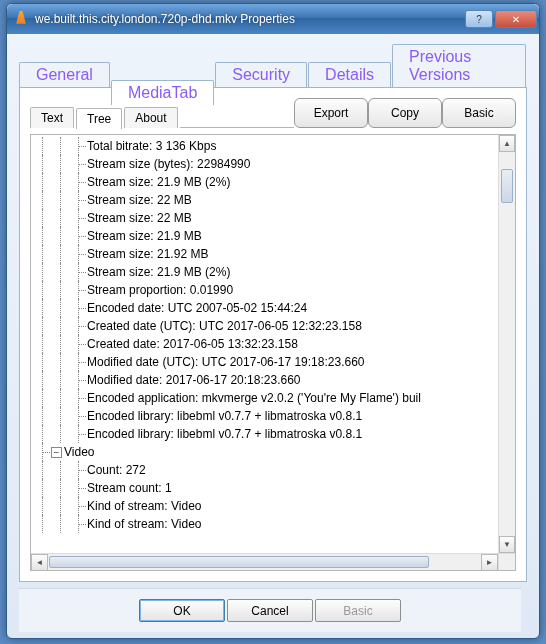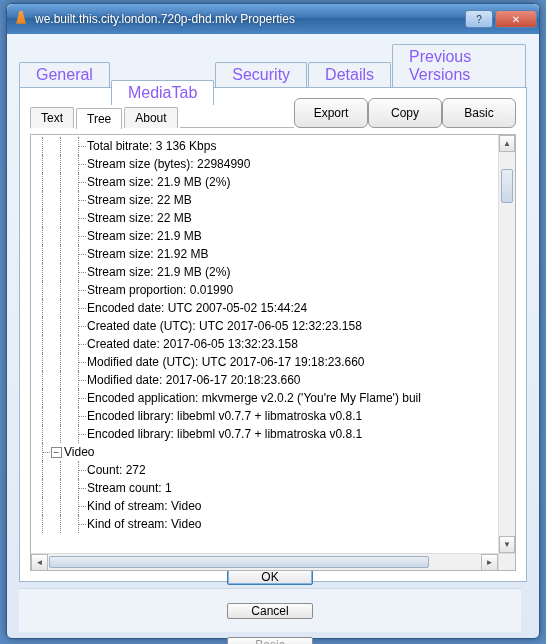--- a/index.html
+++ b/index.html
@@ -235,25 +235,24 @@
     position:absolute;right:0;bottom:0;
     width:17px;height:17px;
     background:#f0f0f0;
     border-left:1px solid #ddd;border-top:1px solid #ddd;
   }
   .footer{
     height:44px;
     display:flex;
     align-items:center;
     justify-content:center;
-    gap:18px;
+    gap:2px;
     background:#eef3fa;
     border-top:1px solid #cfd9e6;
     margin:0 12px 0 6px;
-    flex-direction:column;
   }
   .dlg-btn{
     width:86px;height:23px;
     border:1px solid #8d8d8d;
     background:linear-gradient(#fdfdfd,#e5e5e5);
     font-size:12px;
     border-radius:2px;
     display:flex;align-items:center;justify-content:center;
   }
   .dlg-btn.focus{ border:1px solid #3c7fb1; box-shadow:0 0 0 1px #7eb4ea inset;}

